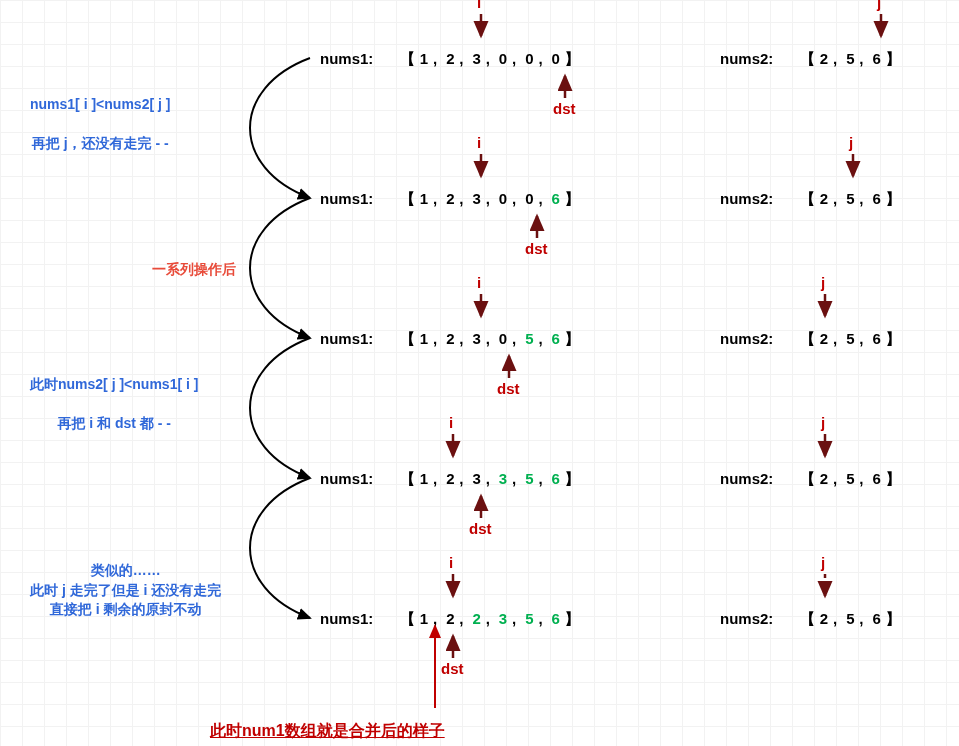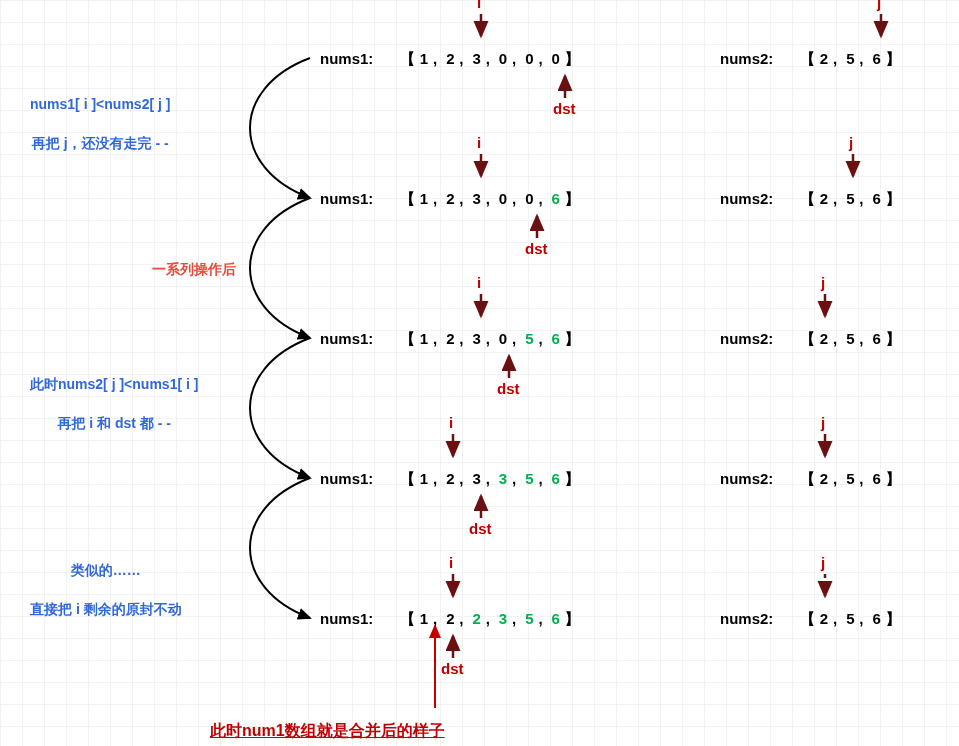--- a/index.html
+++ b/index.html
@@ -214,21 +214,21 @@
 </div>
 
 <div class="note" style="left:30px; top:375px;">
   <span>此时nums2[ j ]&lt;nums1[ i ]</span><br>
   <br>
   <span>再把 i 和 dst 都 - -</span>
 </div>
 
 <div class="note" style="left:30px; top:515px;margin-top:46px;">
   <span>类似的……</span><br>
-  <br>
+  <span>此时 j 走完了但是 i 还没有走完</span><br>
   <span>直接把 i 剩余的原封不动</span>
 </div>
 
 <div class="note note-bottom" style="left:210px; top:720px;text-decoration:underline;">
   <span>此时num1数组就是合并后的样子</span>
 </div>
 
 <svg style="left:420px; top:618px;" width="30" height="100">
   <line x1="15" y1="90" x2="15" y2="8" stroke="#c00000" stroke-width="2" marker-end="url(#arrow-red)"></line>
 </svg>

